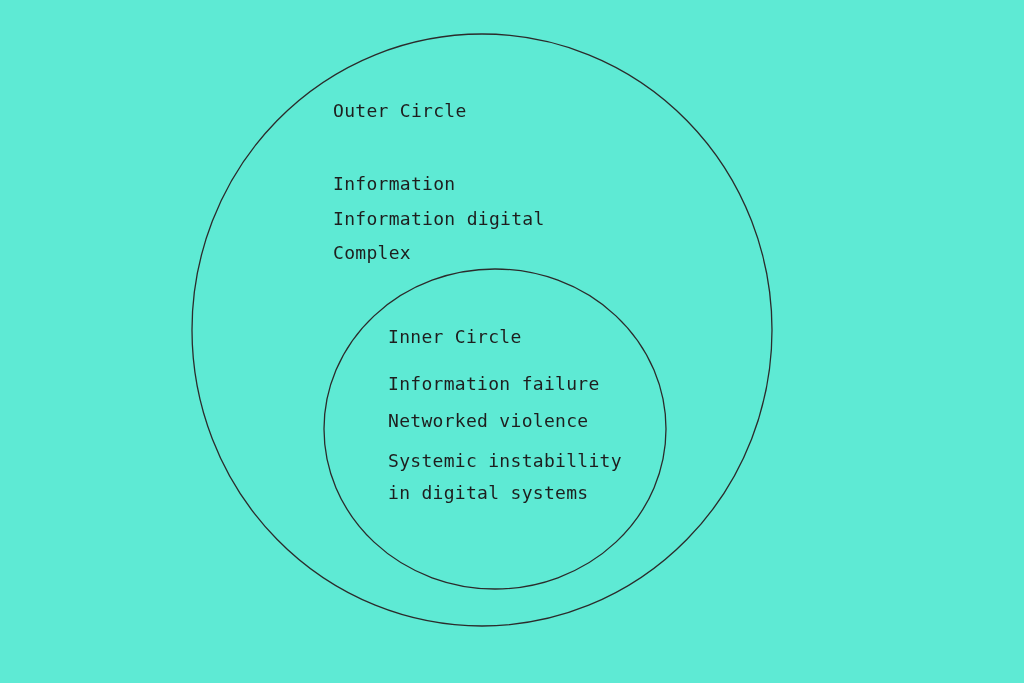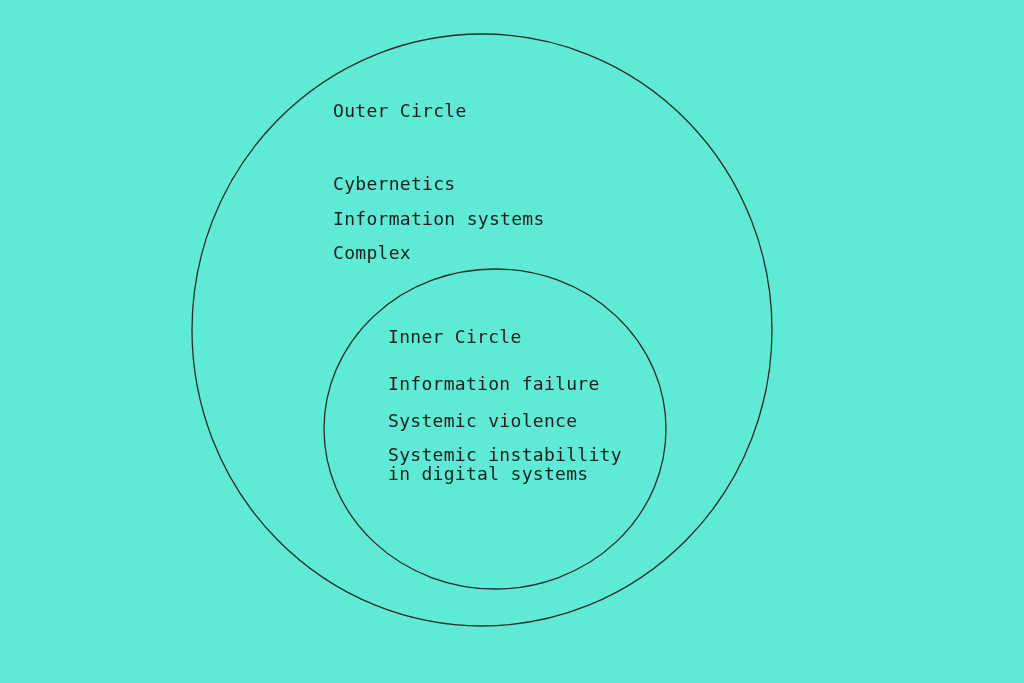--- a/index.html
+++ b/index.html
@@ -24,43 +24,43 @@
   .label {
     position: absolute;
     font-size: 18px;
     line-height: 22px;
     letter-spacing: 0.3px;
     white-space: pre-line;
     color: #1e1e1e;
   }
   .outer-col { left: 333px; }
   .inner-col { left: 388px; }
-  .two-line { line-height: 19px; }
+  .two-line { line-height: 32px; }
 </style>
 </head>
 <body>
 
 <div class="screen">
 
   <svg class="venn-svg" width="1024" height="683" viewBox="0 0 1024 683">
     <ellipse cx="482" cy="330" rx="290" ry="296" fill="none" stroke-width="1.3" stroke="#2b2b2b"></ellipse>
     <ellipse cx="495" cy="429" rx="171" ry="160" fill="none" stroke-width="1.3" stroke="#2b2b2b"></ellipse>
   </svg>
 
   <div class="label outer-col" style="top:100px">Outer Circle</div>
 
 
-  <div class="label outer-col" style="top:173px">Cybernetics</div>
+  <div class="label outer-col" style="top:173px">Information</div>
 
-  <div class="label outer-col" style="top:208px">Information systems</div>
+  <div class="label outer-col" style="top:208px">Information digital</div>
 
   <div class="label outer-col" style="top:242px">Complex</div>
 
   <div class="label inner-col" style="top:373px">Information failure</div>
 
   <div class="label inner-col" style="top:326px">Inner Circle</div>
 
-  <div class="label inner-col" style="top:410px">Systemic violence</div>
+  <div class="label inner-col" style="top:410px">Networked violence</div>
 
   <div class="label inner-col two-line" style="top:445px">Systemic instabillity
 in digital systems</div>
 
 </div>
 
 </body></html>

